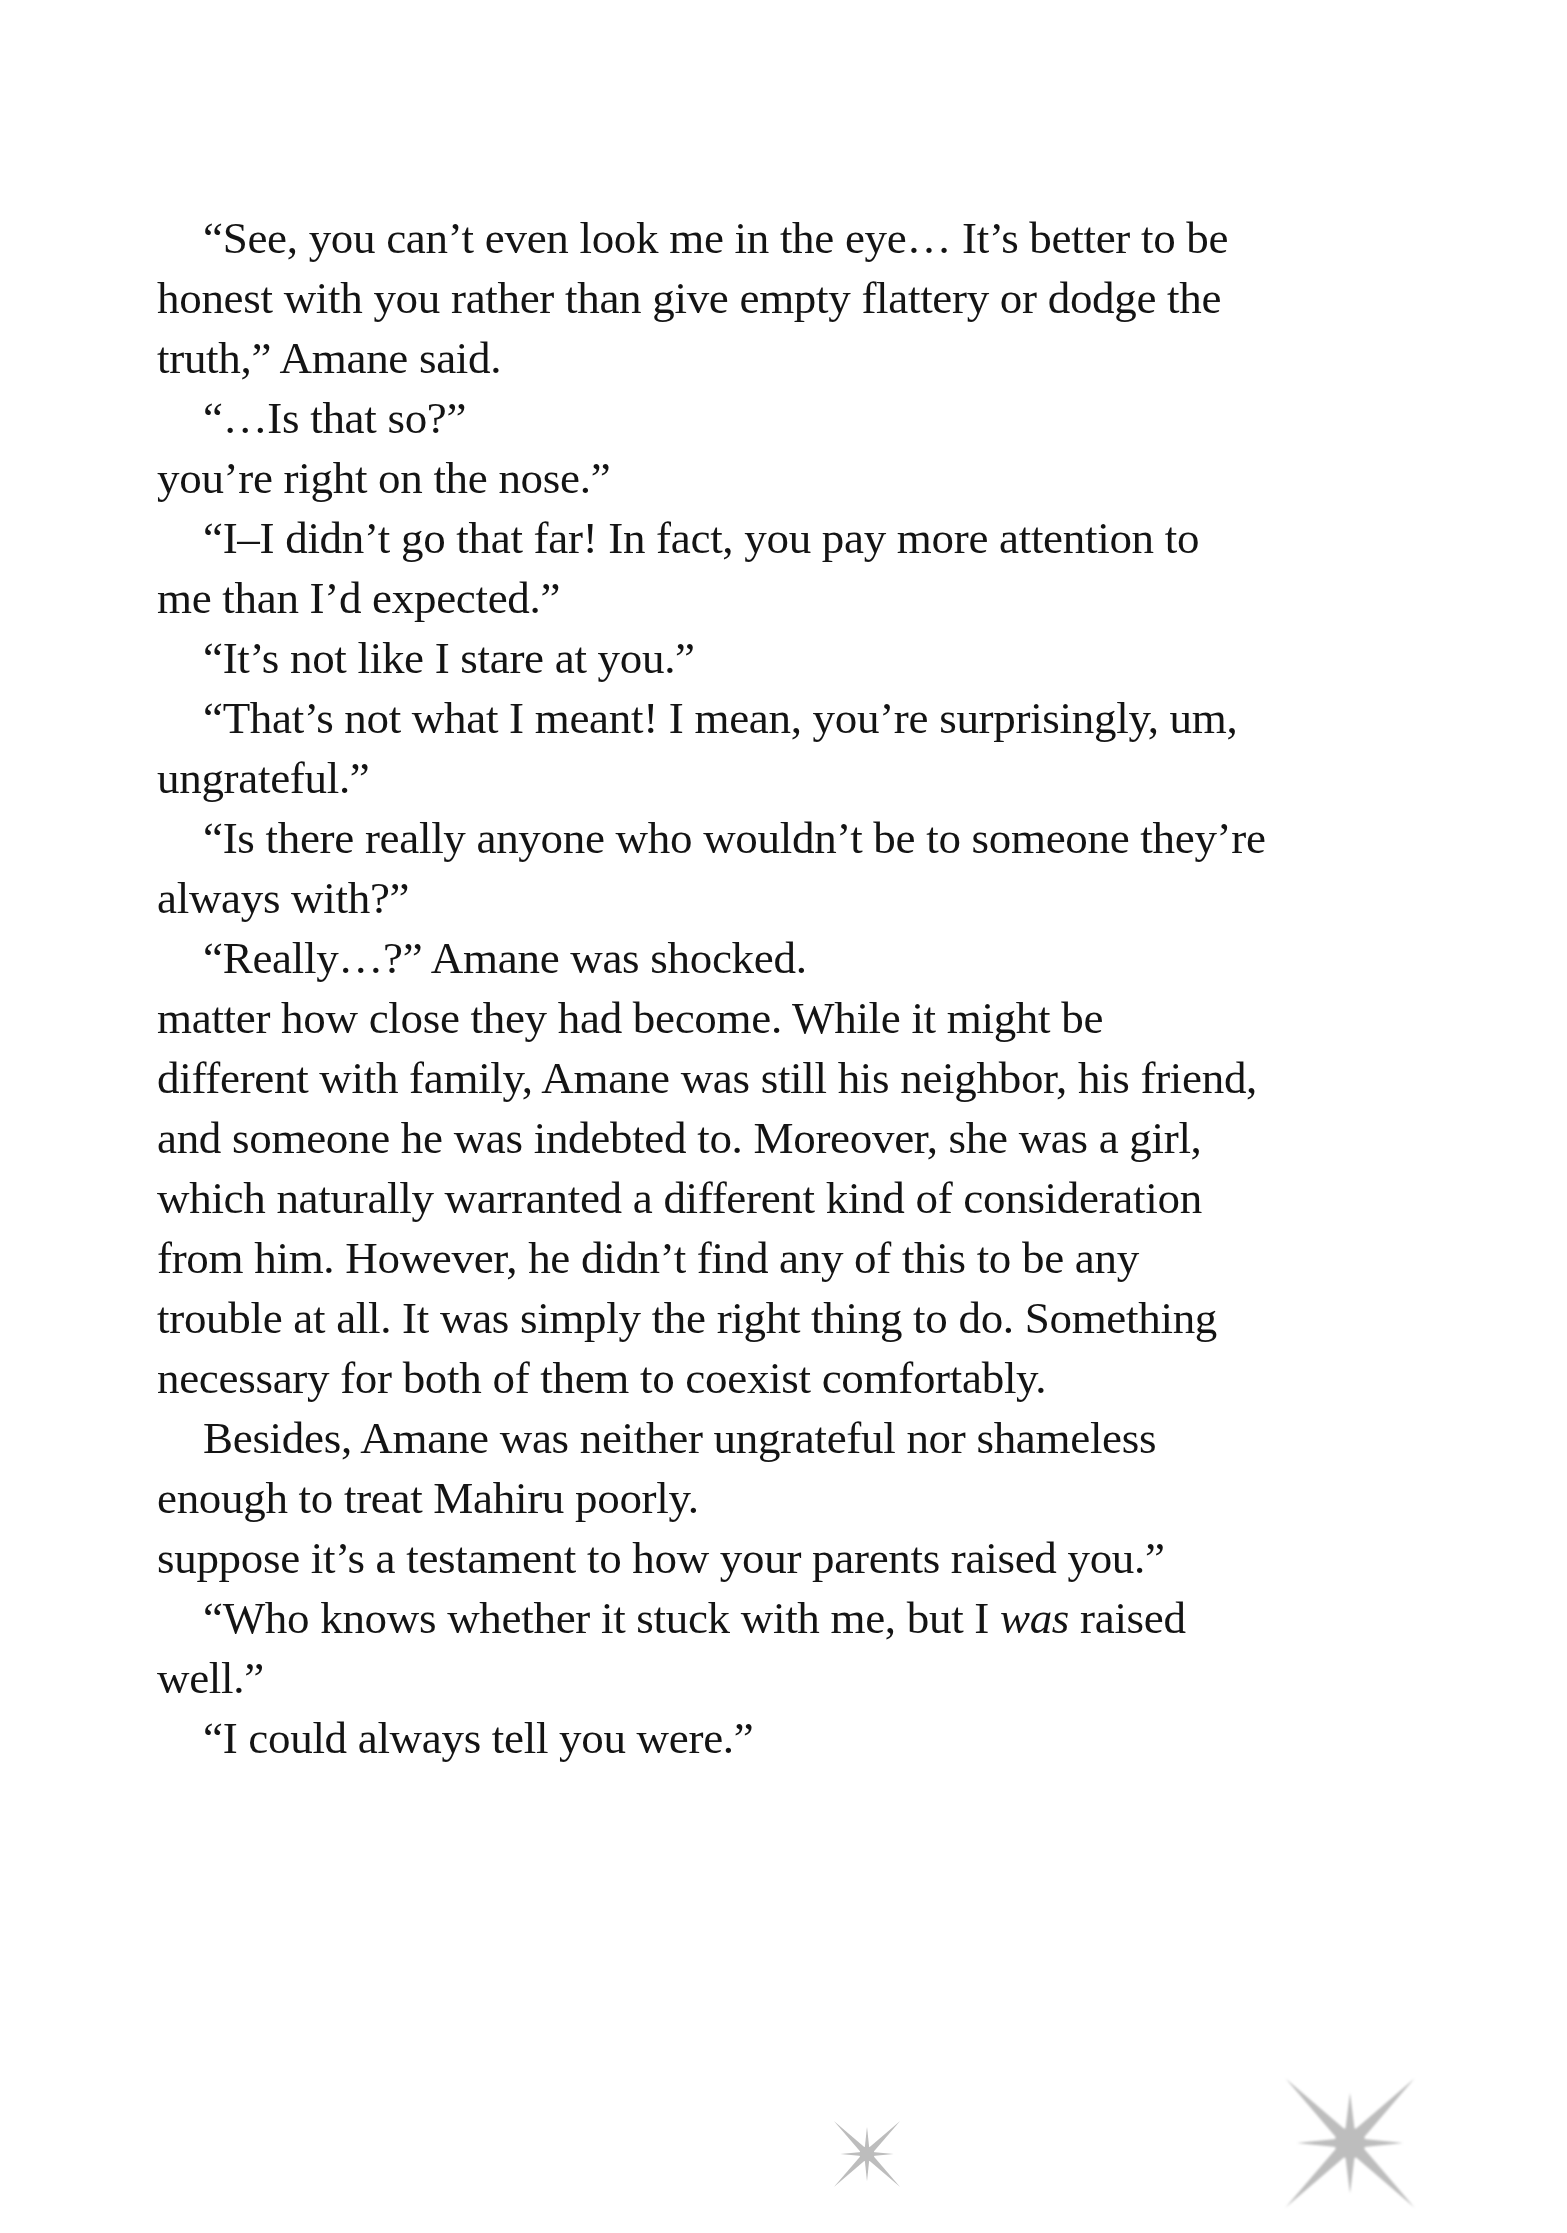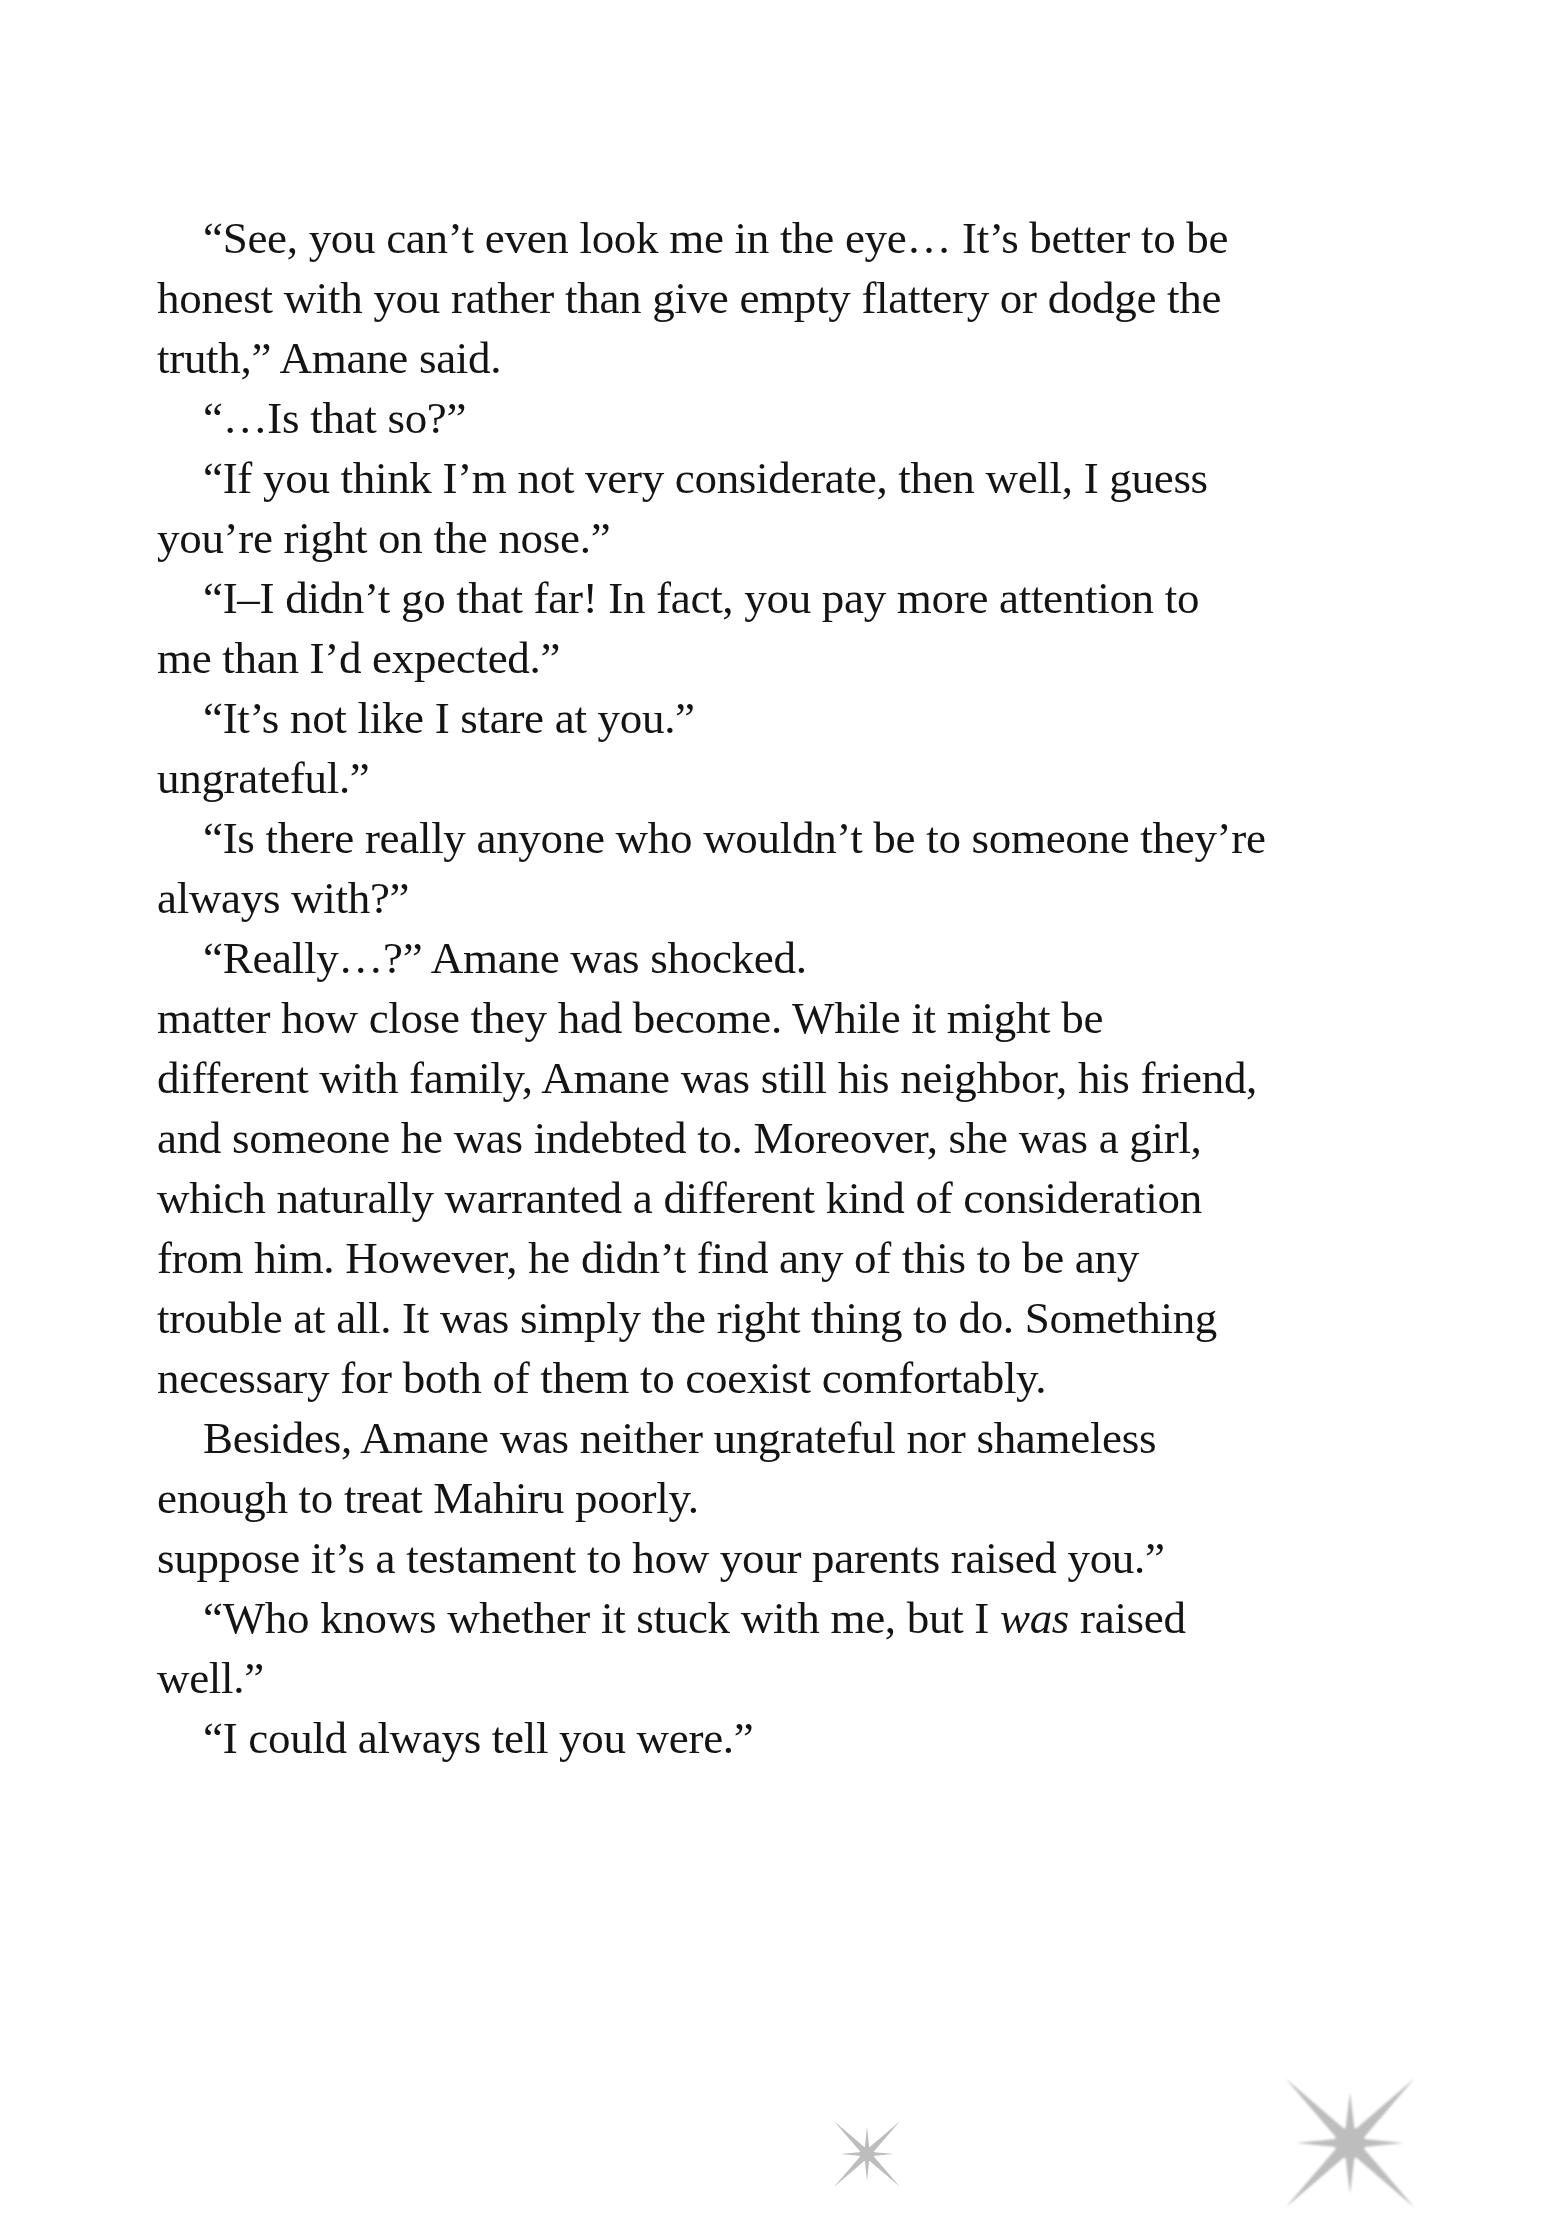--- a/index.html
+++ b/index.html
@@ -38,25 +38,25 @@
 </head>
 <body>
 
 <div class="page">
 
   <main class="text-column" id="text-column">
       <div class="line first">“See, you can’t even look me in the eye… It’s better to be</div>
       <div class="line">honest with you rather than give empty flattery or dodge the</div>
       <div class="line">truth,” Amane said.</div>
       <div class="line first">“…Is that so?”</div>
-      <div class="line first">“If you think I’m not very considerate, then well, I guess</div>
       <div class="line">you’re right on the nose.”</div>
       <div class="line first">“I–I didn’t go that far! In fact, you pay more attention to</div>
       <div class="line">me than I’d expected.”</div>
       <div class="line first">“It’s not like I stare at you.”</div>
+      <div class="line first">“That’s not what I meant! I mean, you’re surprisingly, um,</div>
       <div class="line">ungrateful.”</div>
       <div class="line first">“Is there really anyone who wouldn’t be to someone they’re</div>
       <div class="line">always with?”</div>
       <div class="line first">“Really…?” Amane was shocked.</div>
       <div class="line">matter how close they had become. While it might be</div>
       <div class="line">different with family, Amane was still his neighbor, his friend,</div>
       <div class="line">and someone he was indebted to. Moreover, she was a girl,</div>
       <div class="line">which naturally warranted a different kind of consideration</div>
       <div class="line">from him. However, he didn’t find any of this to be any</div>
       <div class="line">trouble at all. It was simply the right thing to do. Something</div>

